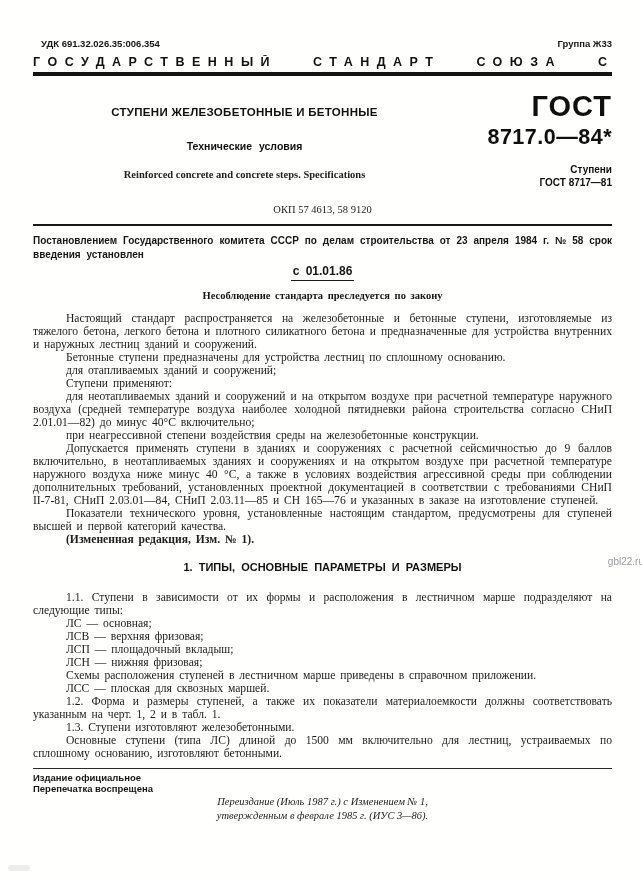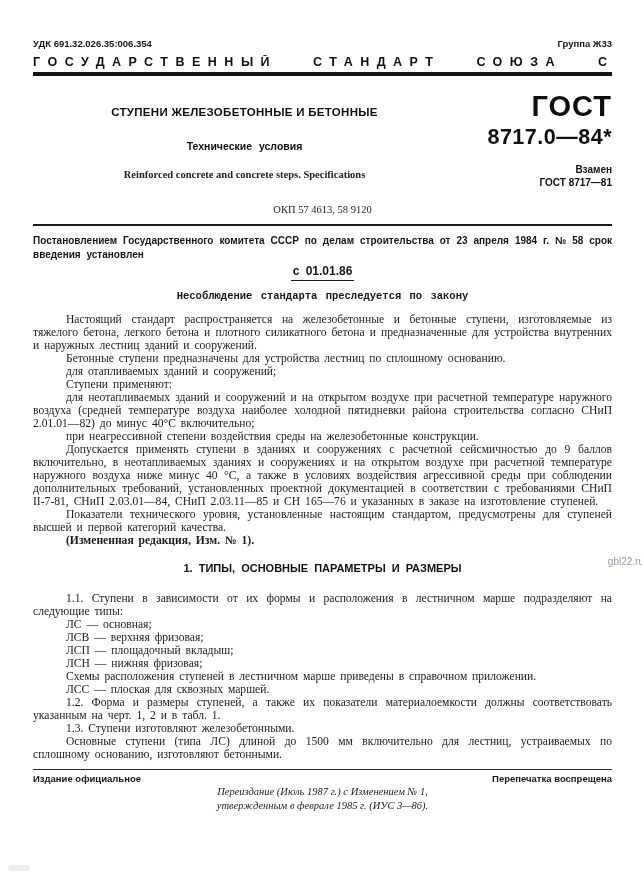--- a/index.html
+++ b/index.html
@@ -10,21 +10,21 @@
     background:#fffffe;
     color:#1f1f1f;
     font-family:"Liberation Serif", serif;
     box-sizing:border-box;
     padding:38px 30px 0 33px;
     overflow:hidden;
   }
   
   .topline{
     display:flex;justify-content:space-between;align-items:baseline;
-    font-family:"Liberation Sans", sans-serif;font-weight:bold;font-size:9.5px;color:#161616;
+    font-family:"Liberation Sans", sans-serif;font-weight:bold;font-size:9.5px;color:#161616;margin-left:8px;
   }
   .banner{
     margin-top:6px;
     font-family:"Liberation Sans", sans-serif;font-weight:bold;font-size:12.5px;color:#111;
     letter-spacing:7.5px;word-spacing:25px;white-space:nowrap;overflow:hidden;
   }
   .rule-thick{height:4px;background:#141414;margin-top:3px;}
   .rule-thin{height:2px;background:#1a1a1a;margin-top:9px;}
   .rule-footer{height:1px;background:#2a2a2a;margin-top:8px;}
   
@@ -41,35 +41,35 @@
   
   .decree-text{
     margin:8px 0 0 0;
     font-family:"Liberation Sans", sans-serif;font-weight:bold;font-size:10px;line-height:14px;
     text-align:justify;word-spacing:3px;color:#161616;
   }
   .decree-date{ text-align:center;margin-top:2px; font-family:"Liberation Sans", sans-serif;font-weight:bold;font-size:12px;color:#161616;}
   .decree-date span{display:inline-block;border-bottom:1.5px solid #1a1a1a;padding:0 2px 2px 2px;word-spacing:3px;}
   .law-notice{
     margin:9px 0 0 0;text-align:center;
-    font-family:Liberation Mono, monospace;font-weight:bold;font-size:10.5px;word-spacing:2px;color:#161616;
+    font-family:Liberation Serif, serif;font-weight:bold;font-size:10.5px;word-spacing:2px;color:#161616;
   }
   
   .bodytext{margin-top:11px;}
   .t{margin:0;font-size:11.6px;line-height:13px;text-align:justify;word-spacing:2px;color:#1c1c1c;}
   .ind{text-indent:33px;}
   .b{font-weight:bold;}
   .sec-heading{
     margin:15px 0 18px 0;text-align:center;
     font-family:"Liberation Sans", sans-serif;font-weight:bold;font-size:11px;word-spacing:3px;color:#111;
   }
   
   .footer-row{
     display:flex;justify-content:space-between;margin-top:3px;
-    font-family:"Liberation Sans", sans-serif;font-weight:bold;font-size:9.5px;color:#161616;
+    font-family:"Liberation Sans", sans-serif;font-weight:bold;font-size:9.5px;color:#161616;flex-direction:column;
   }
   .reissue{margin-top:1px;text-align:center;font-style:italic;font-size:10.5px;line-height:14px;color:#222;}
   
   .watermark{
     position:absolute;top:556px;right:-2px;
     font-family:"Liberation Sans", sans-serif;font-size:10px;color:#9b9ba1;
   }
   .scan-artifact{
     position:absolute;left:8px;top:865px;width:22px;height:6px;border-radius:3px;
     background:#d8d8d8;opacity:.45;
@@ -90,21 +90,21 @@
   <div class="title-block">
     <div class="title-left">
       <div class="title-ru">СТУПЕНИ ЖЕЛЕЗОБЕТОННЫЕ И БЕТОННЫЕ</div>
       <div class="title-sub">Технические условия</div>
       <div class="title-en">Reinforced concrete and concrete steps. Specifications</div>
     </div>
     <div class="title-right">
       <div class="gost-word">ГОСТ</div>
       <div class="gost-num">8717.0—84*</div>
       <div class="replaces">
-        <div>Взамен</div>
+        <div>Ступени</div>
         <div>ГОСТ 8717—81</div>
       </div>
     </div>
   </div>
 
   <div class="okp">ОКП 57 4613, 58 9120</div>
 
   <div class="rule-thin"></div>
 
   <p class="decree-text">Постановлением Государственного комитета СССР по делам строительства от 23 апреля 1984 г. № 58 срок введения установлен</p>

